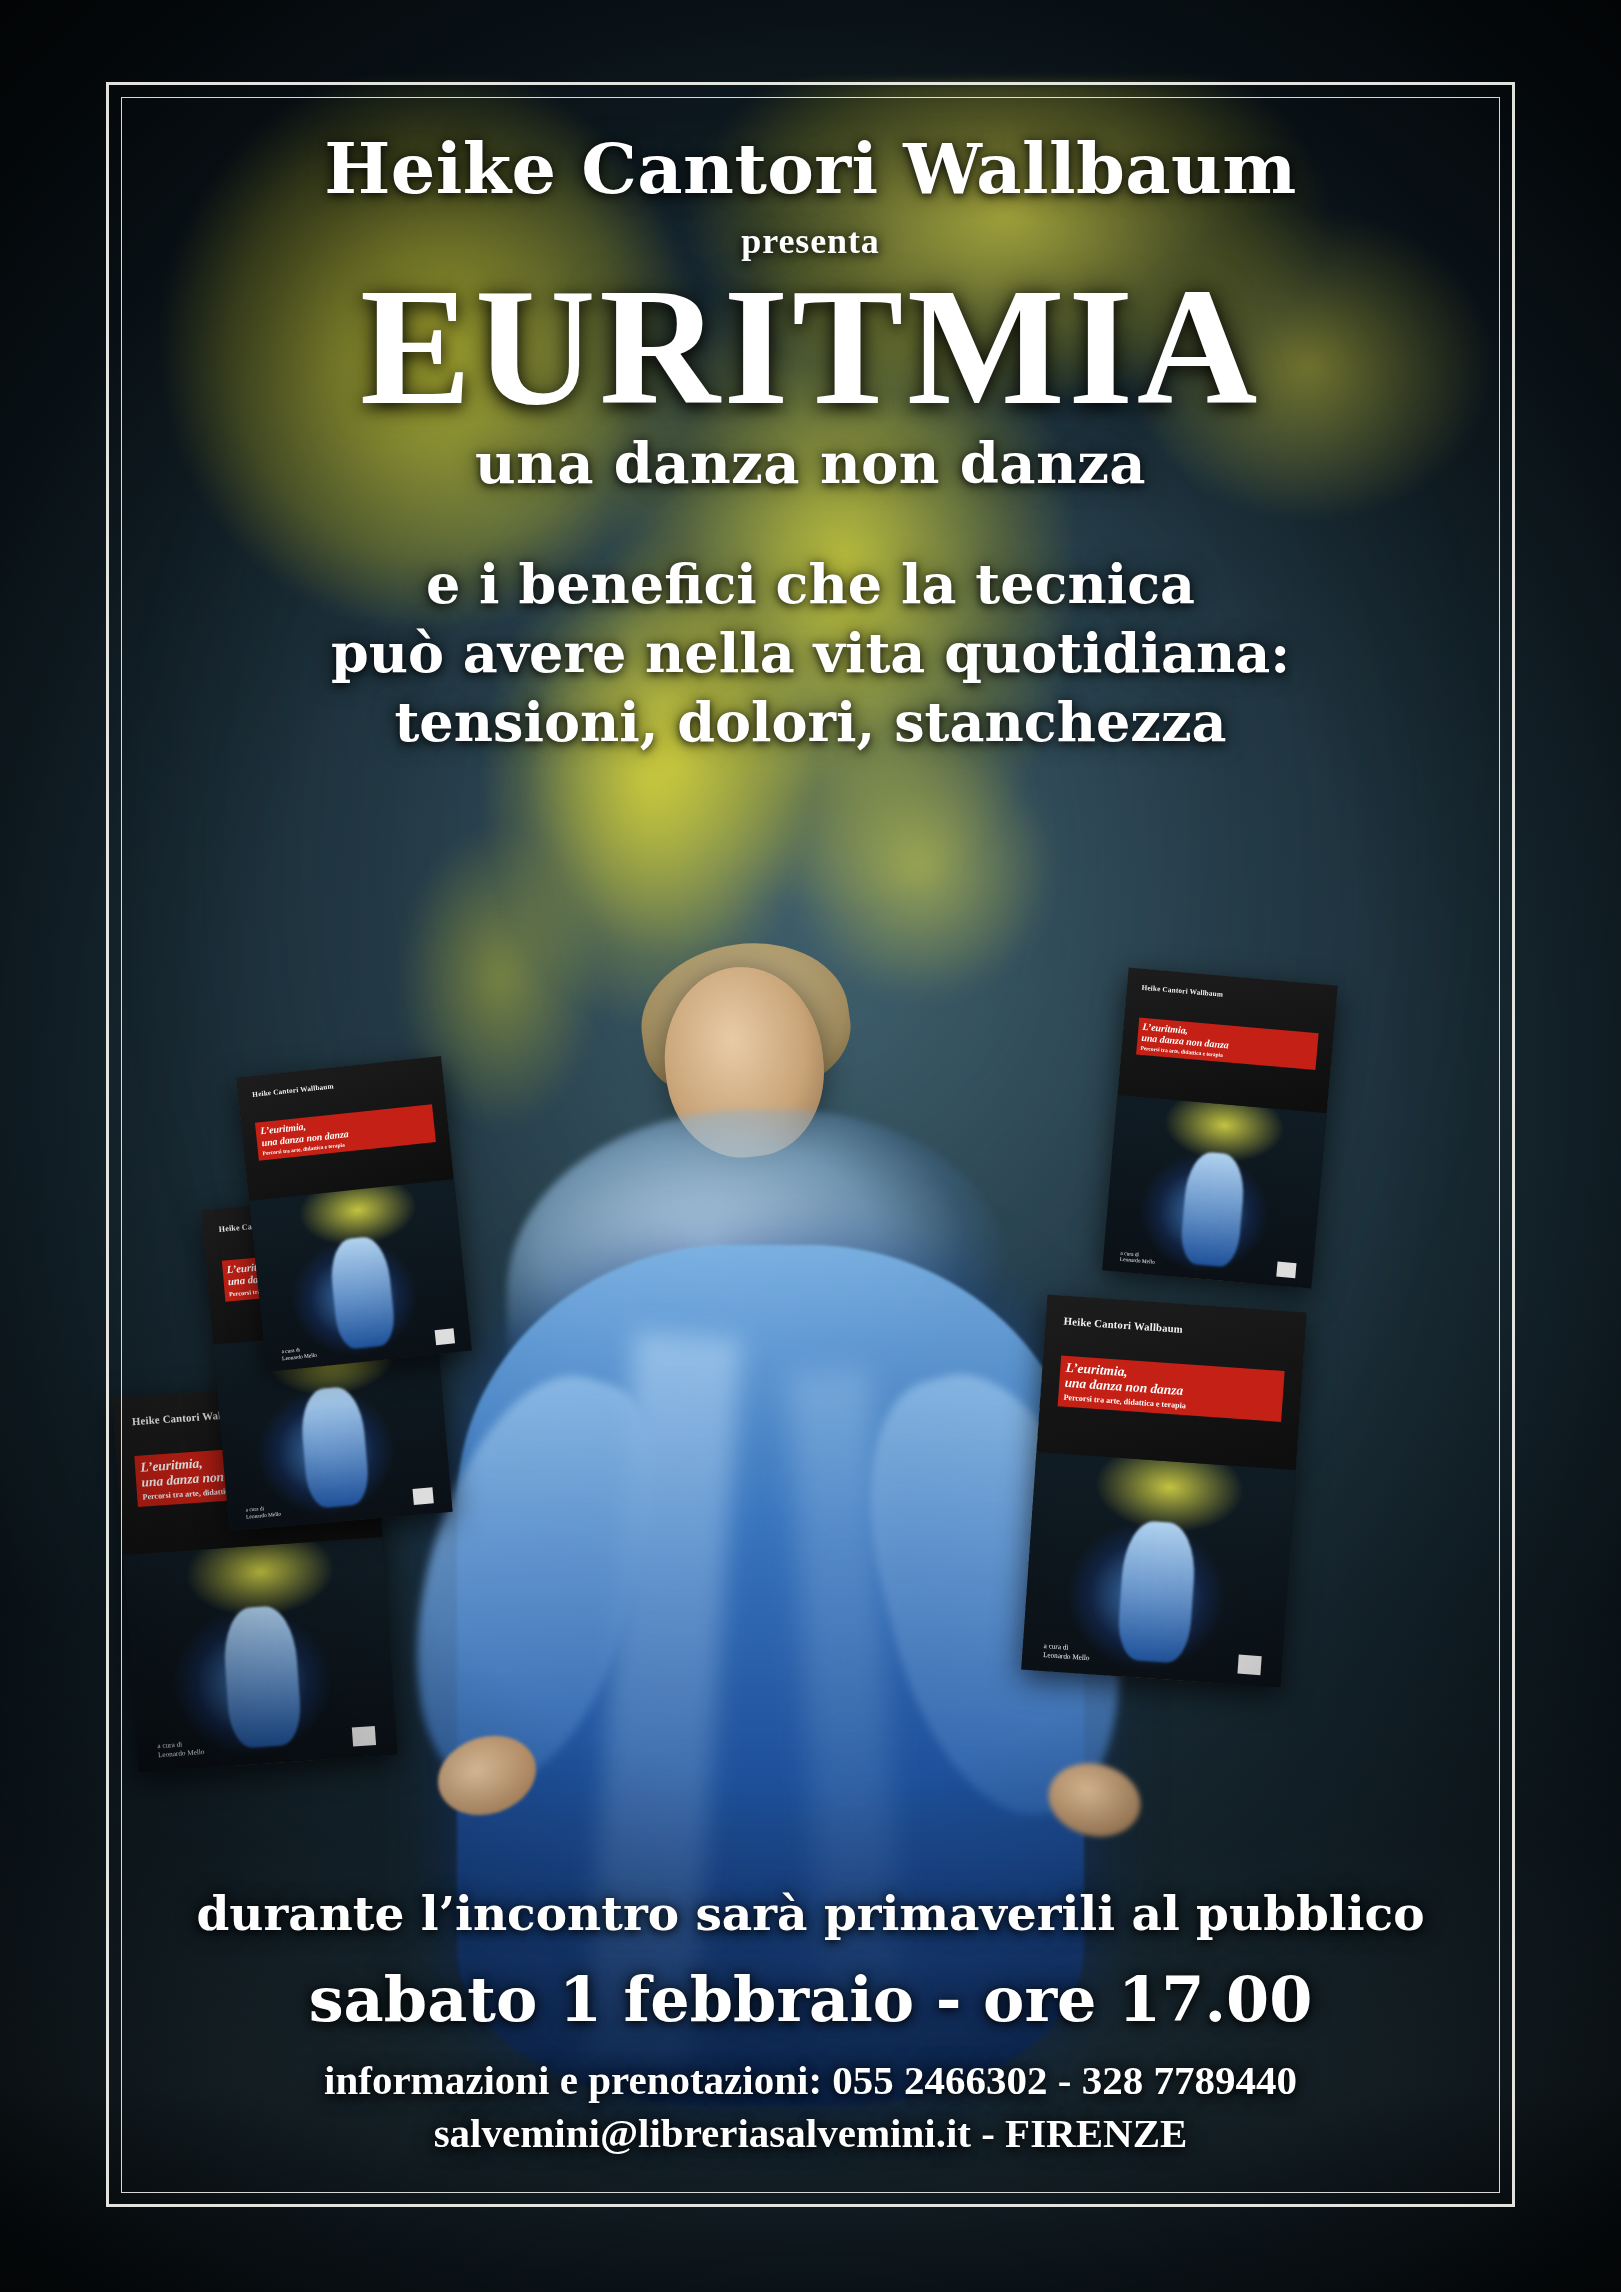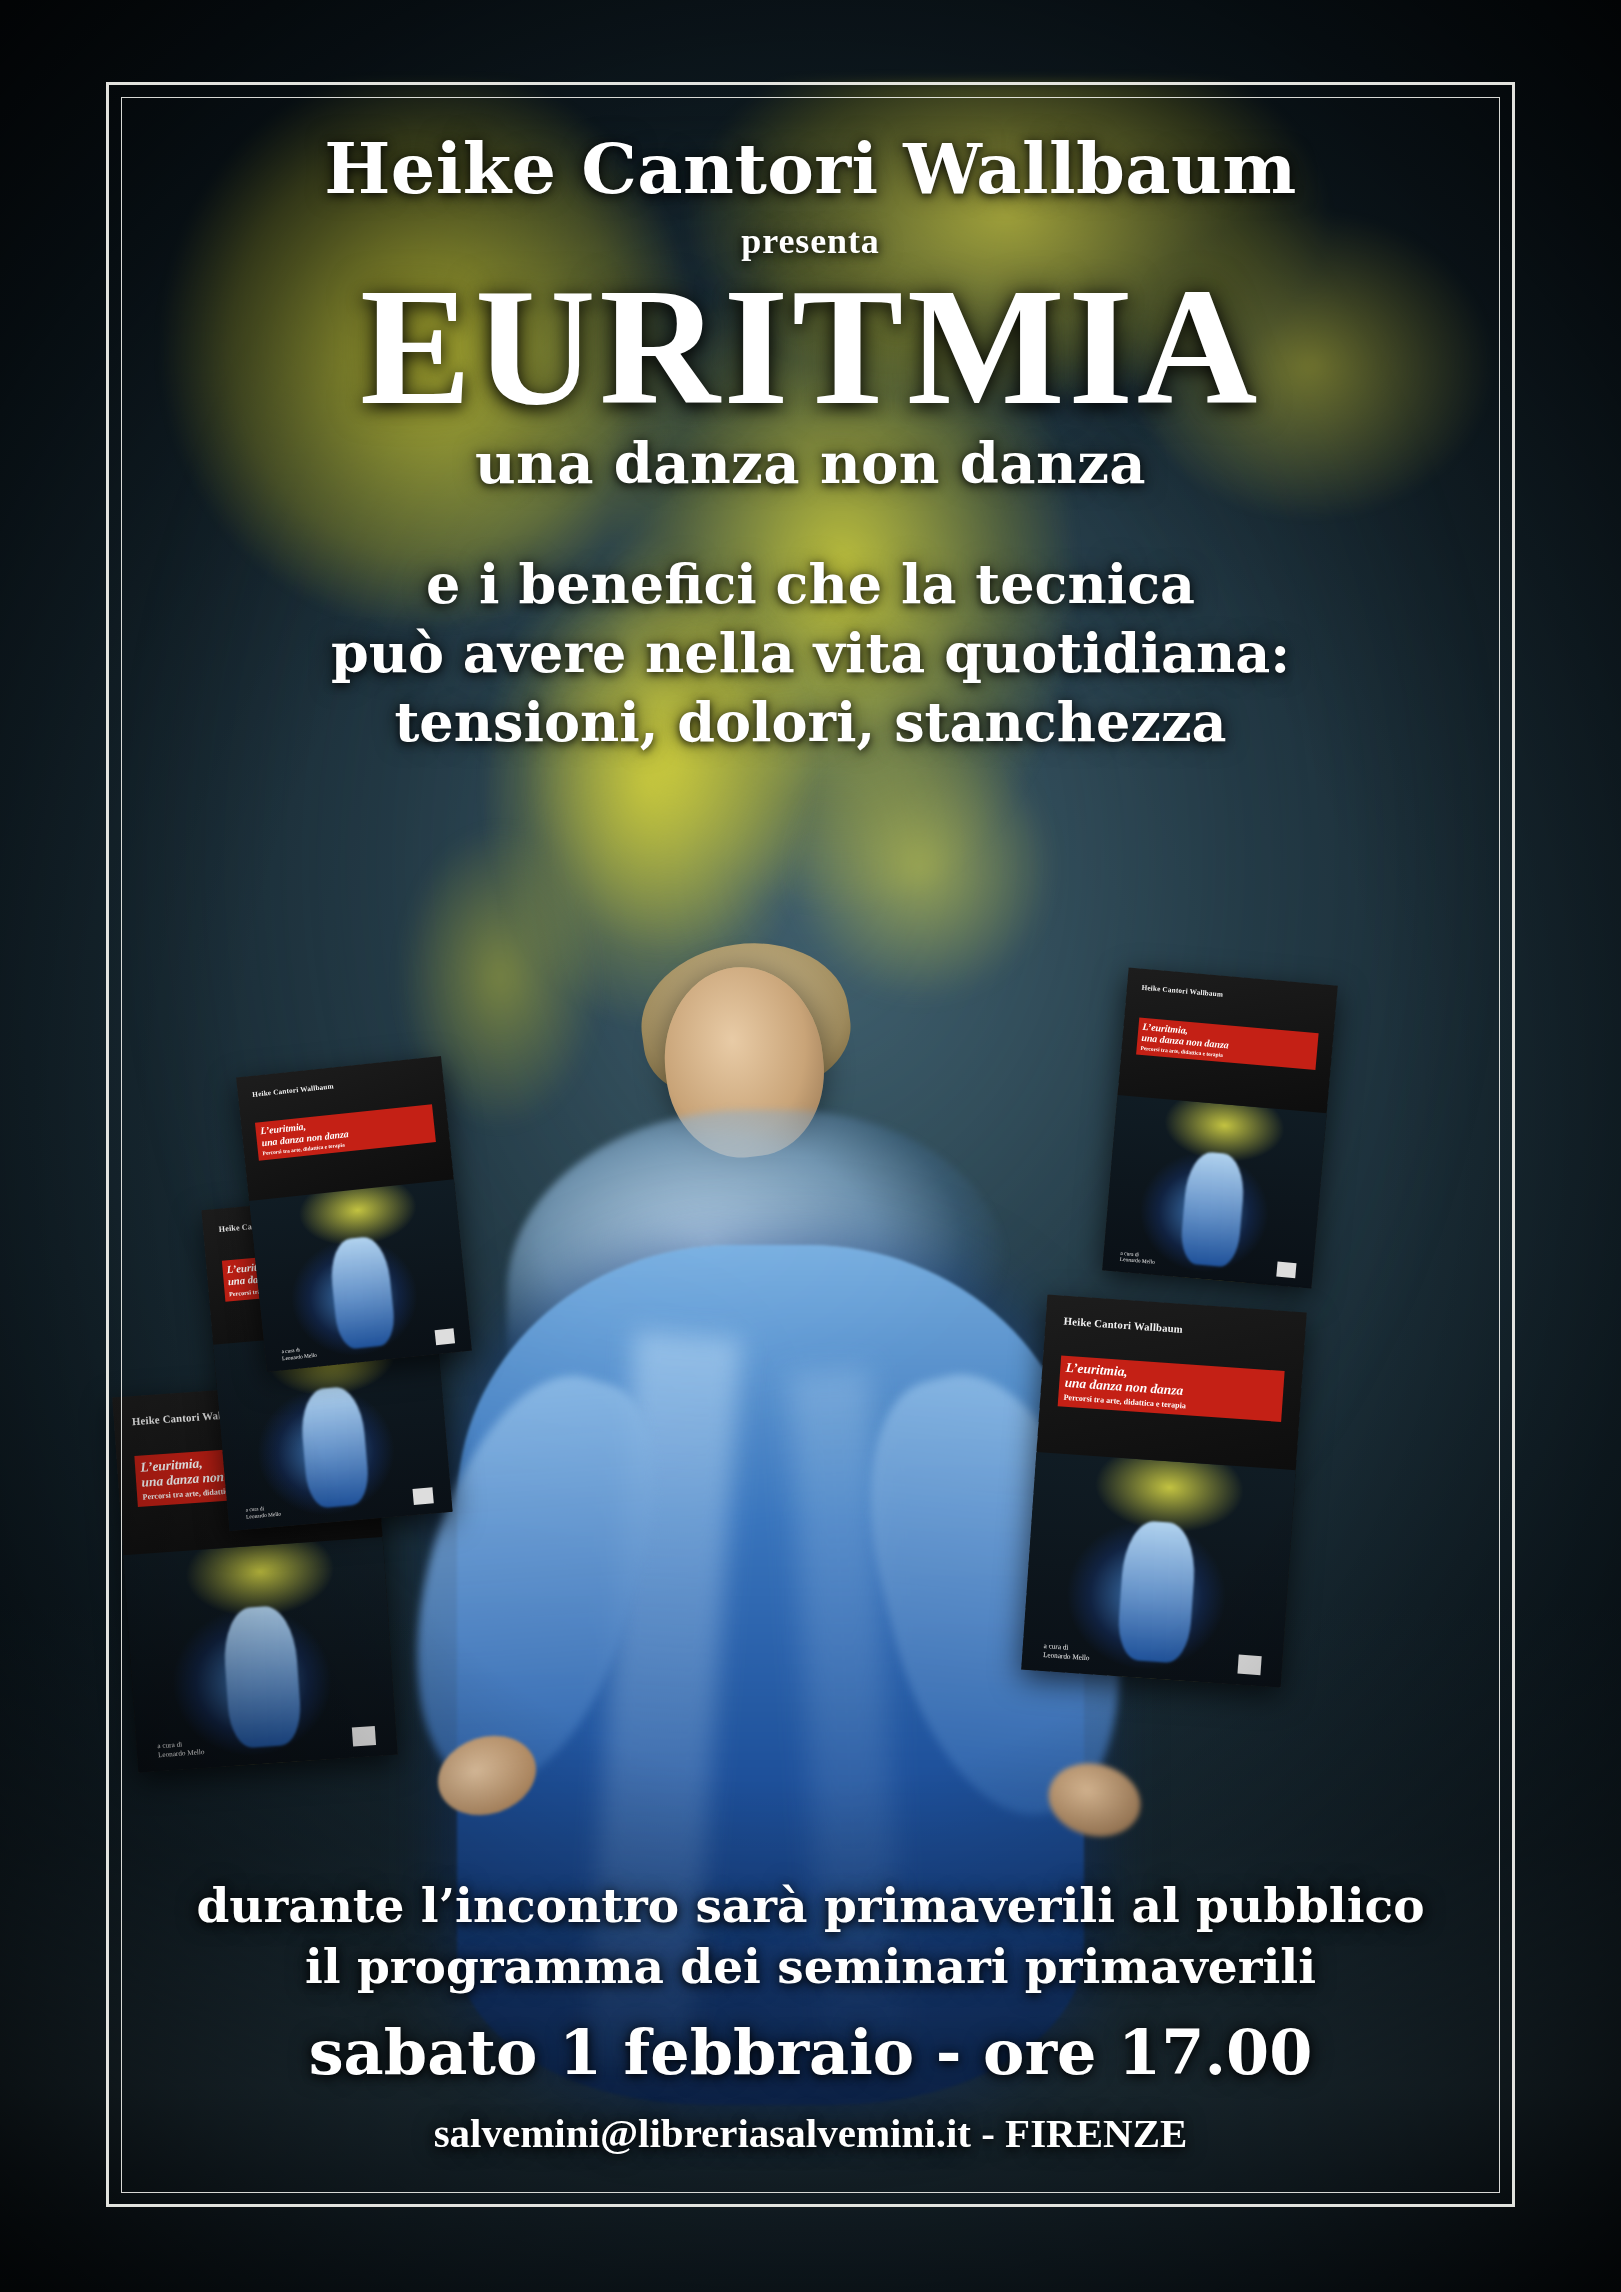--- a/index.html
+++ b/index.html
@@ -463,22 +463,22 @@
     <div class="blurb">
       <div>e i benefici che la tecnica</div>
       <div>può avere nella vita quotidiana:</div>
       <div>tensioni, dolori, stanchezza</div>
     </div>
   </div>
 
   <div class="lower">
     <div class="program">
       <div>durante l’incontro sarà primaverili al pubblico</div>
-      <div>il programma dei seminari primaverili</div>
     </div>
     <div class="datetime">sabato 1 febbraio  - ore 17.00</div>
     <div class="contact">
+      <div>informazioni e prenotazioni: 055 2466302 - 328 7789440</div>
       <div>salvemini@libreriasalvemini.it - FIRENZE</div>
     </div>
   </div>
 
 </div>
 
 
 </body></html>

